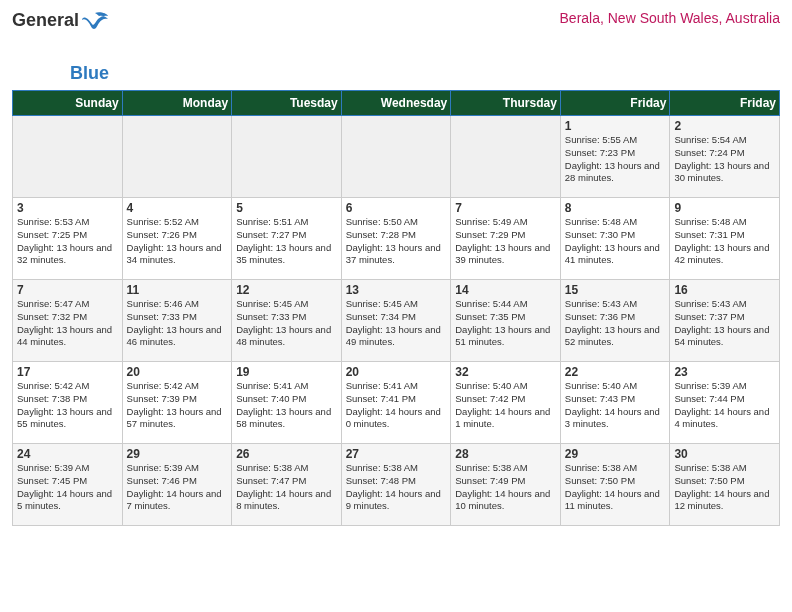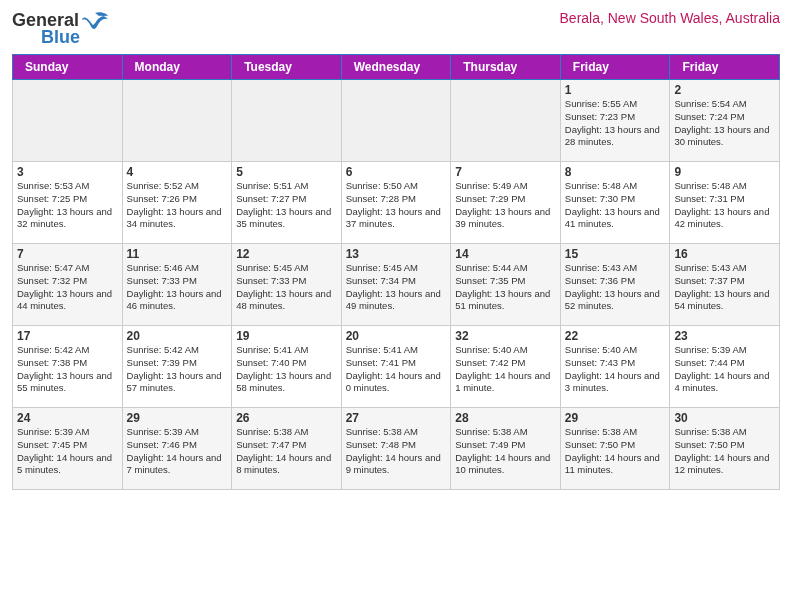--- a/index.html
+++ b/index.html
@@ -16,21 +16,22 @@
     }
     .header {
       display: flex;
       justify-content: space-between;
       align-items: flex-start;
       margin-bottom: 6px;
     }
     .logo {
       display: flex;
       flex-direction: column;
-      align-items: center;
+      align-items: flex-end;
+      gap: 36px;
     }
     .logo-row {
       display: flex;
       align-items: center;
       gap: 2px;
     }
     .title-block {
       text-align: right;
     }
     .month-title {
@@ -42,26 +43,26 @@
     .subtitle {
       font-size: 14px;
       color: #be185d;
     }
     .calendar {
       width: 100%;
       border-collapse: collapse;
       table-layout: fixed;
     }
     .calendar th {
-      background: #a21caf;
+      background: #14532d;
       color: #fff;
       font-size: 12px;
       font-weight: bold;
-      padding: 5px 12px;
-      text-align: left;
+      padding: 5px 3px;
+      text-align: right;
       border: 1px solid #2e7abf;
     }
     .calendar td {
       border: 1px solid #ccc;
       vertical-align: top;
       padding: 3px 4px;
       height: 82px;
       font-size: 10px;
       color: #333;
       background: #fff;

